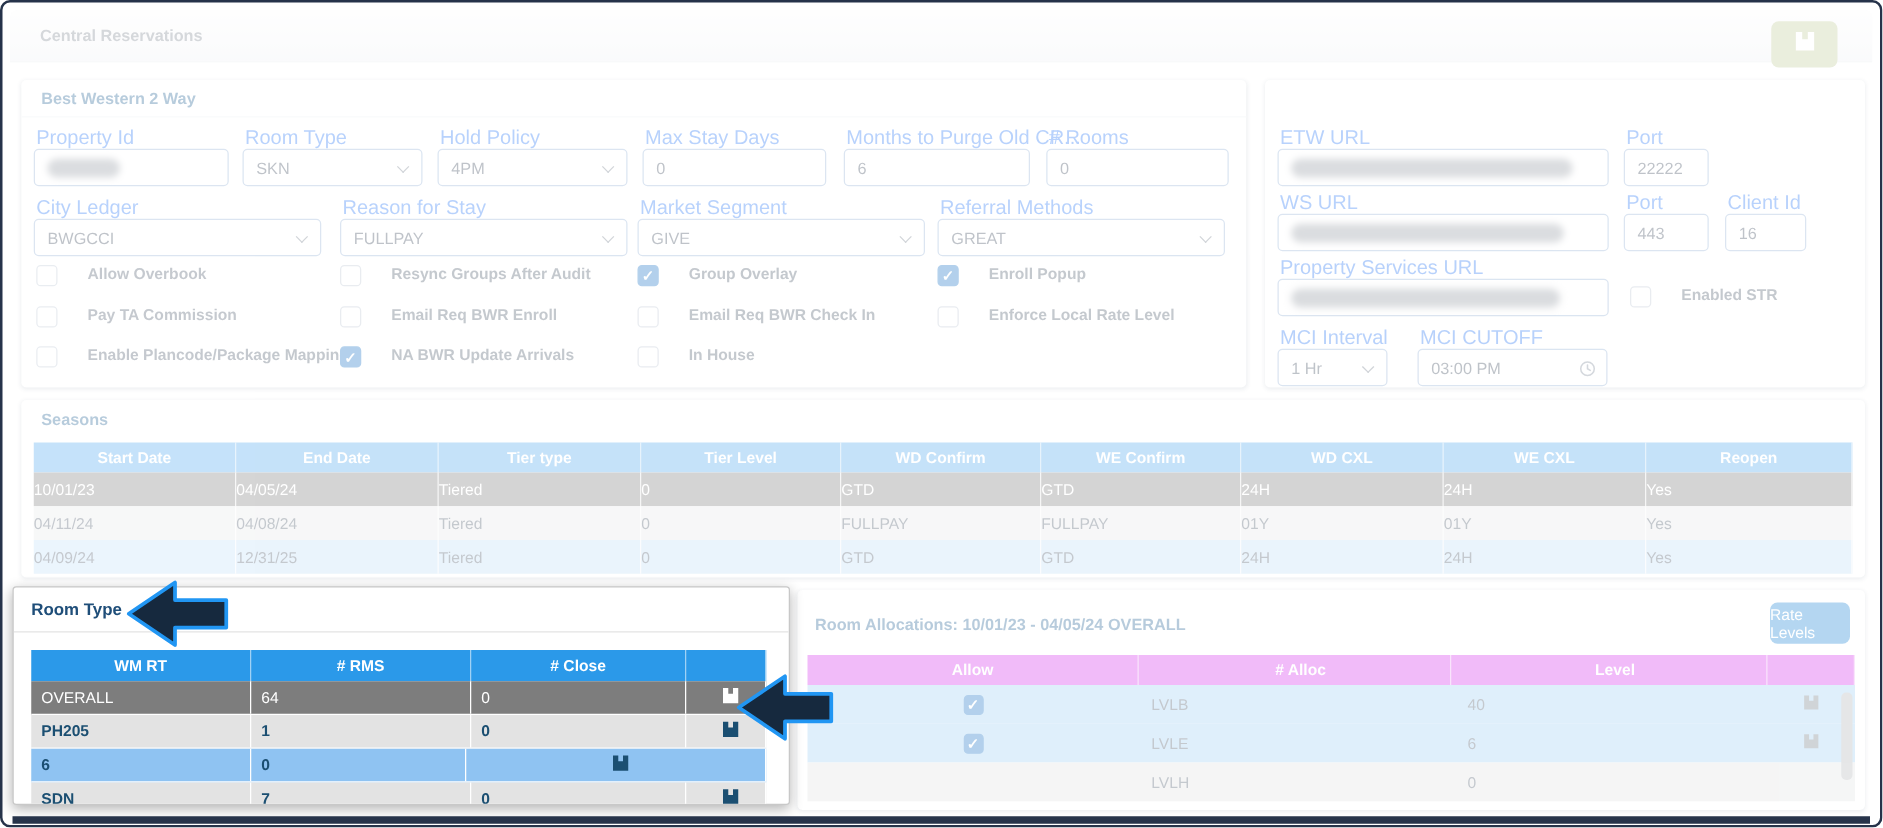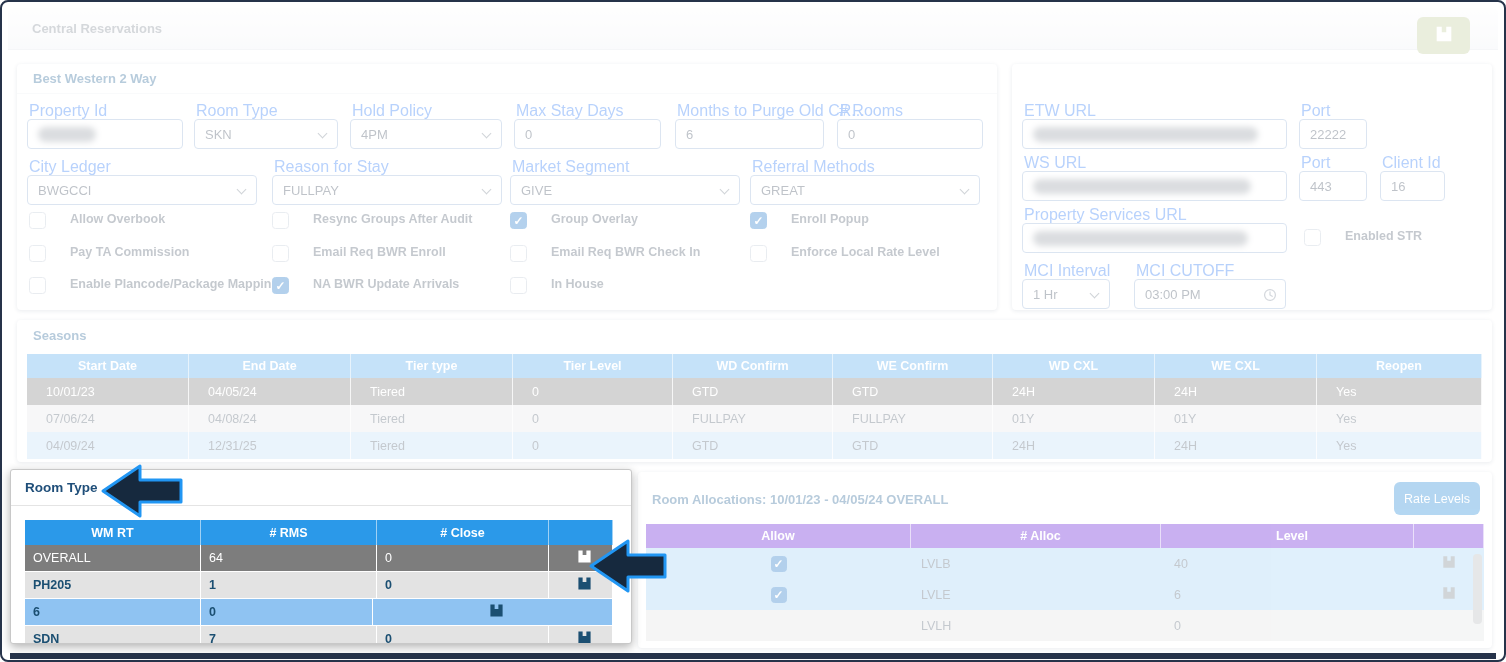--- a/index.html
+++ b/index.html
@@ -25,29 +25,29 @@
 .cblbl{font-size:12.5px;font-weight:600;color:#5f6b7a;white-space:nowrap}
 .clock{position:absolute;right:8px;top:8px;color:#8a94a2}
 
 .trow{display:flex;align-items:stretch}
 .cell{display:flex;align-items:center;font-size:12.5px;overflow:hidden;white-space:nowrap}
 
 .stable{position:absolute;left:10px;right:10px;top:34px}
 .s-h{height:24px;background:#60b0f0;color:#fff;font-weight:bold}
 .s-h .cell{justify-content:center;border-right:1px solid rgba(255,255,255,.6)}
 .s-r{height:27px;color:#5f6b7a}
-.s-r .cell{padding-left:19px;border-right:1px solid rgba(255,255,255,.8)}
+.s-r .cell{padding-left:0;border-right:1px solid rgba(255,255,255,.8)}
 .s-r.alt2{background:#e9eaec}
 .s-r.blue{background:#c7e2f8}
 .s-r.selected{background:#8a8a8a;color:#fff}
 .c0,.c1,.c2{width:162px}.c3,.c4,.c5{width:160px}.c6,.c7{width:162px}.c8{flex:1}
 
-.ratebtn{position:absolute;right:12px;top:10px;width:86px;height:33px;background:#3190db;border-radius:6px;color:#fff;font-size:12.5px;display:flex;align-items:center;justify-content:center}
+.ratebtn{position:absolute;right:12px;top:10px;width:64px;height:33px;background:#3190db;border-radius:6px;color:#fff;font-size:12.5px;display:flex;align-items:center;justify-content:center}
 .atable{position:absolute;left:8px;right:8px;top:52px}
-.a-h{height:24px;background:#6d28d9;color:#fff;font-weight:bold}
+.a-h{height:24px;background:#d946ef;color:#fff;font-weight:bold}
 .a-h .cell{justify-content:center;border-right:1px solid rgba(255,255,255,.6)}
 .a-r{height:31px;color:#5f6b7a}
 .a-r.ablue{background:#a8d4f5}
 .a-r.agray{background:#e4e5e6}
 .ac0{width:265px;justify-content:center}.ac1{width:253px;padding-left:10px}.ac2{width:250px;padding-left:10px}.ac3{flex:1;justify-content:center;color:#7f8a93}
 .a-r .cb{width:16px;height:16px}
 .scrollbar{position:absolute;right:10px;top:82px;width:9px;height:70px;border-radius:4px;background:#b9bcbf}
 
 .rtpanel{position:absolute;left:8px;top:467px;width:622px;height:175px;background:#fff;border:1px solid #c8c8c8;border-radius:3px;box-shadow:0 3px 10px rgba(0,0,0,.3);z-index:5;overflow:hidden}
 .rthead{height:36px;display:flex;align-items:center;padding:0 14px;border-bottom:1px solid #e4e4e4;font-size:13.5px;font-weight:bold;color:#1f4e79}
@@ -255,21 +255,21 @@
           <div class="cell c1">04/05/24</div>
           <div class="cell c2">Tiered</div>
           <div class="cell c3">0</div>
           <div class="cell c4">GTD</div>
           <div class="cell c5">GTD</div>
           <div class="cell c6">24H</div>
           <div class="cell c7">24H</div>
           <div class="cell c8">Yes</div>
         </div>
         <div class="trow s-r alt2">
-          <div class="cell c0">07/06/24</div>
+          <div class="cell c0">04/11/24</div>
           <div class="cell c1">04/08/24</div>
           <div class="cell c2">Tiered</div>
           <div class="cell c3">0</div>
           <div class="cell c4">FULLPAY</div>
           <div class="cell c5">FULLPAY</div>
           <div class="cell c6">01Y</div>
           <div class="cell c7">01Y</div>
           <div class="cell c8">Yes</div>
         </div>
         <div class="trow s-r blue">

